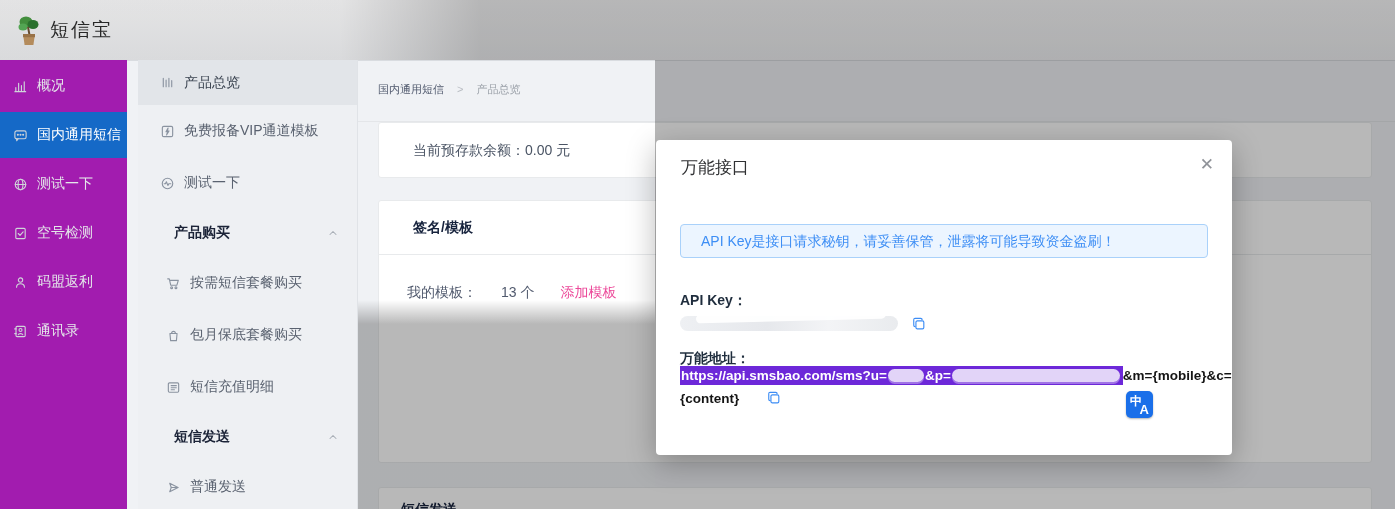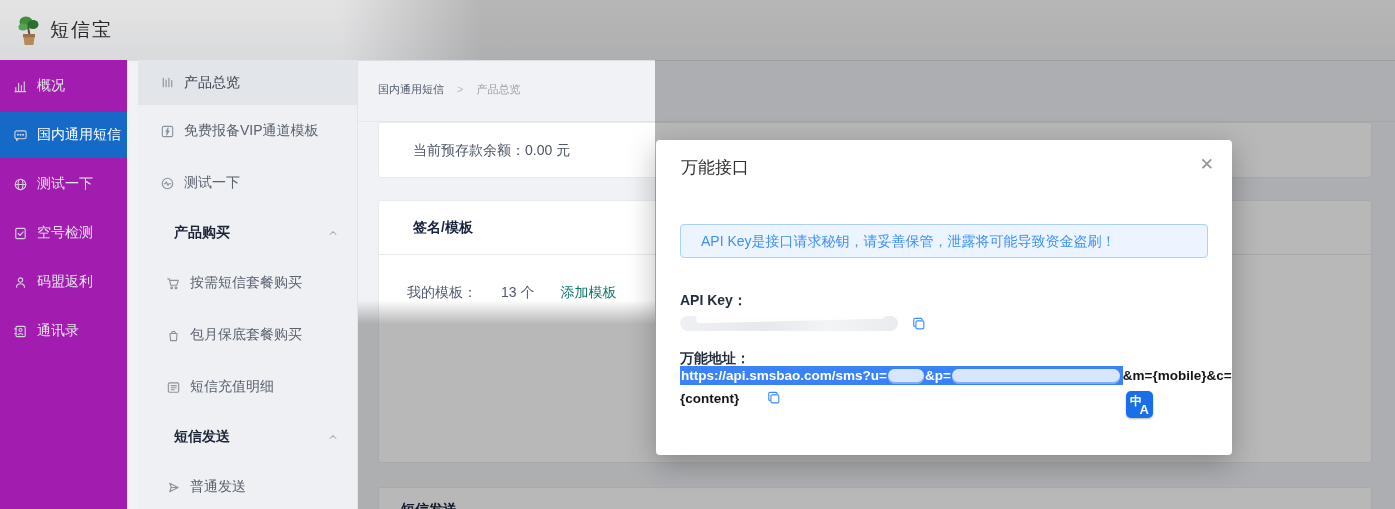--- a/index.html
+++ b/index.html
@@ -31,21 +31,21 @@
   .bc .sep{color:#b8bcc2;margin:0 10px;}
   .bc .b2{color:#9aa0a8;}
   .hline{position:absolute;left:358px;top:121px;width:1037px;height:1px;background:#e4e6e9;}
   .card{position:absolute;background:#fff;border:1px solid #e8eaec;border-radius:3px;box-sizing:border-box;}
   .card1{left:378px;top:122px;width:994px;height:56px;}
   .card1 .t{margin:0 0 0 34px;line-height:54px;color:#4a5464;}
   .card2{left:378px;top:200px;width:994px;height:263px;}
   .card2 .hd{height:53px;line-height:53px;padding-left:34px;font-weight:bold;color:#17233d;border-bottom:1px solid #e8eaec;}
   .card2 .row{margin:29px 0 0 28px;color:#515a6e;}
   .card2 .cnt{margin-left:24px;}
-  .link{color:#0f766e;margin-left:26px;cursor:pointer;text-decoration:none;}
+  .link{color:#ec4899;margin-left:26px;cursor:pointer;text-decoration:none;}
   .card3{left:378px;top:487px;width:994px;height:40px;}
   .card3 .t{margin:13px 0 0 22px;font-weight:bold;color:#17233d;}
   
   .mask{position:absolute;z-index:50;pointer-events:none;}
   .mask-top{left:0;top:0;width:1395px;height:60px;
      background:linear-gradient(90deg,rgba(0,0,0,.10) 0 340px,rgba(0,0,0,.28) 480px 100%);}
   .mask-right{left:655px;top:60px;width:740px;height:449px;background:rgba(0,0,0,.28);}
   .mask-mid{left:358px;top:300px;width:297px;height:209px;
      background:linear-gradient(180deg,rgba(0,0,0,0) 0,rgba(0,0,0,.28) 24px,rgba(0,0,0,.28) 100%);}
   
@@ -57,21 +57,21 @@
          border-radius:4px;color:#3d8ef5;line-height:32px;padding-left:20px;font-size:14px;box-sizing:content-box;}
   .flabel{position:absolute;left:24px;font-weight:bold;color:#1f2d3d;}
   .lab1{top:152px;text-align:right;} .lab2{top:202px;margin-top:8px;}
   .scribble{position:absolute;left:24px;top:176px;width:218px;height:15px;border-radius:8px;
             background:linear-gradient(93deg,#eef0f3,#e6e8ec 40%,#f3f4f6 68%,#e9ebee);}
   .scribble::after{content:"";position:absolute;left:16px;top:-4px;right:12px;height:9px;
             background:rgba(255,255,255,.92);border-radius:6px;transform:rotate(-1.5deg);}
   .copy{display:inline-flex;width:14px;height:14px;color:#3d8df5;cursor:pointer;vertical-align:-2px;}
   .copy1{position:absolute;left:256px;top:177px;}
   .urlline{position:absolute;left:24px;top:226px;width:540px;white-space:nowrap;font-size:13.5px;font-weight:600;color:#141414;}
-  .sel{display:inline-flex;align-items:center;background:#3b82f6;color:#fff;height:19px;padding:0 2px 0 1px;}
+  .sel{display:inline-flex;align-items:center;background:#6d28d9;color:#fff;height:19px;padding:0 2px 0 1px;}
   .sblob{display:inline-block;height:13px;border-radius:7px;background:rgba(255,255,255,.8);
          box-shadow:0 2px 0 rgba(255,255,255,.35);margin:0 1px;}
   .ba{width:36px;} .bb{width:168px;}
   .wrapline{position:absolute;left:24px;top:251px;font-size:13.5px;font-weight:600;color:#141414;}
   .copy2{margin-left:28px;}
   
   .xlate{position:absolute;left:1126px;top:391px;width:27px;height:27px;background:#1a6fe9;border-radius:5px;
          z-index:110;cursor:pointer;box-shadow:0 1px 2px rgba(0,0,0,.3);}
   .xlate .zh{position:absolute;left:4px;top:2px;color:#fff;font-size:12px;font-weight:bold;}
   .xlate .en{position:absolute;right:4px;bottom:1px;color:#fff;font-size:13px;font-weight:bold;}

